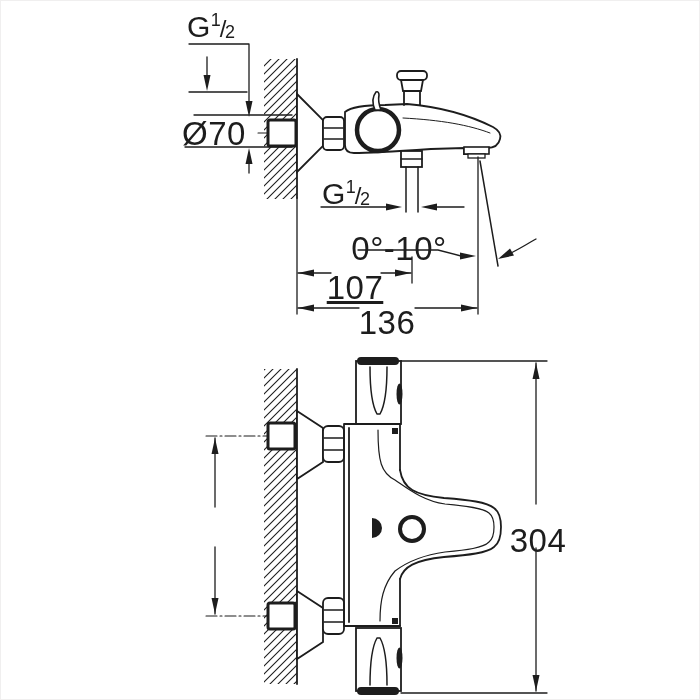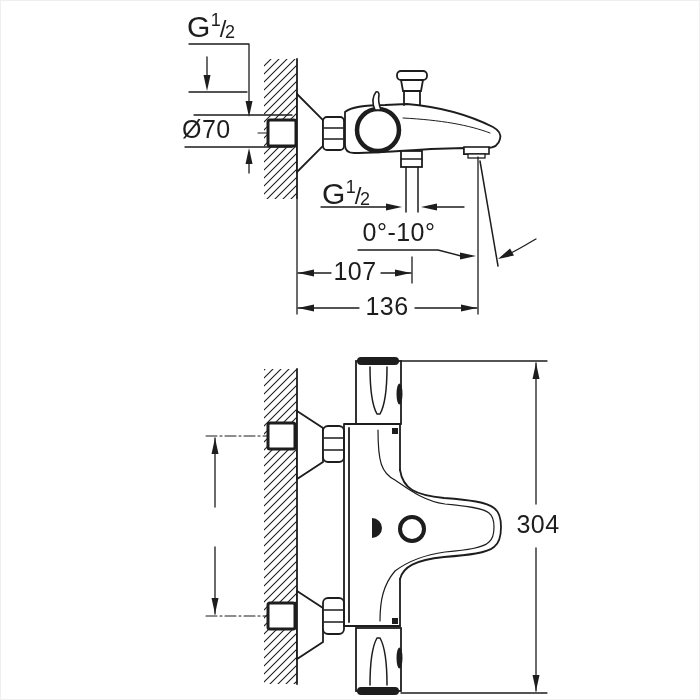--- a/index.html
+++ b/index.html
@@ -4,23 +4,23 @@
 <style>
   html,body{margin:0;padding:0;background:#fff;}
   #stage{
     position:relative;width:700px;height:700px;background:#ffffff;
     font-family:"Liberation Sans","DejaVu Sans",sans-serif;
     color:#1a1a1a;overflow:hidden;border:1px solid #f0efef;box-sizing:border-box;padding-left:23px;
   }
   #lineart{position:absolute;left:0;top:0;}
   .lbl{
     position:absolute;white-space:nowrap;color:#1d1d1d;
-    font-size:25px;line-height:1;letter-spacing:0.5px;
+    font-size:33px;line-height:1;letter-spacing:0.5px;
   }
-  .lbl.centered{transform:translateX(-50%);}
+  .lbl.centered{transform:translateX(-50%);margin-top:12px;}
   .gfrac{font-size:30px;}
   .gfrac sup{font-size:18px;vertical-align:11px;letter-spacing:0;}
   .gfrac .slash{font-size:24px;margin-left:-1px;margin-right:-2px;}
   .gfrac sub{font-size:18px;vertical-align:-1px;}
 </style>
 </head>
 <body>
 
 <div id="stage">
 
@@ -151,20 +151,20 @@
   </svg>
 
   <div class="lbl gfrac" style="left:186px;top:10px;"><span>G</span><sup>1</sup><span class="slash">/</span><sub>2</sub></div>
 
   <div class="lbl" style="left:181px;top:116px;">Ø70</div>
 
   <div class="lbl gfrac" style="left:321px;top:177px;"><span>G</span><sup>1</sup><span class="slash">/</span><sub>2</sub></div>
 
   <div class="lbl centered" style="left:398px;top:219px;">0°-10°</div>
 
-  <div class="lbl centered" style="left:354px;top:258px;">107</div>
+  <div class="lbl centered" style="left:354px;top:258px;text-decoration:underline;">107</div>
 
   <div class="lbl centered" style="left:386px;top:293px;">136</div>
 
 
   <div class="lbl centered" style="left:537px;top:511px;text-align:right;">304</div>
 
 </div>
 
 </body></html>

